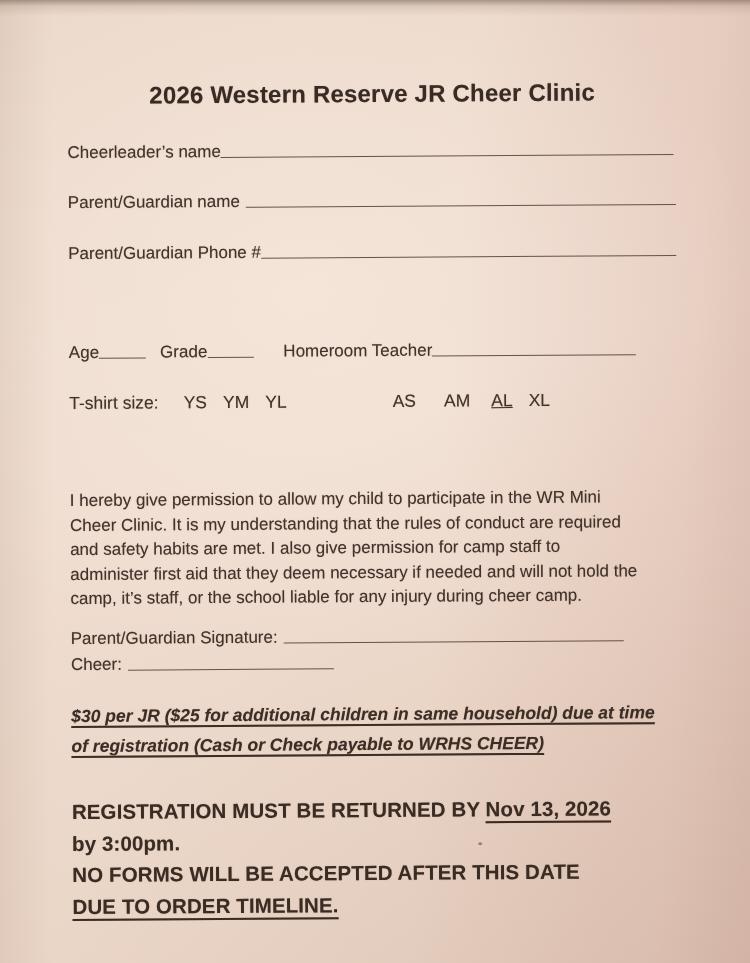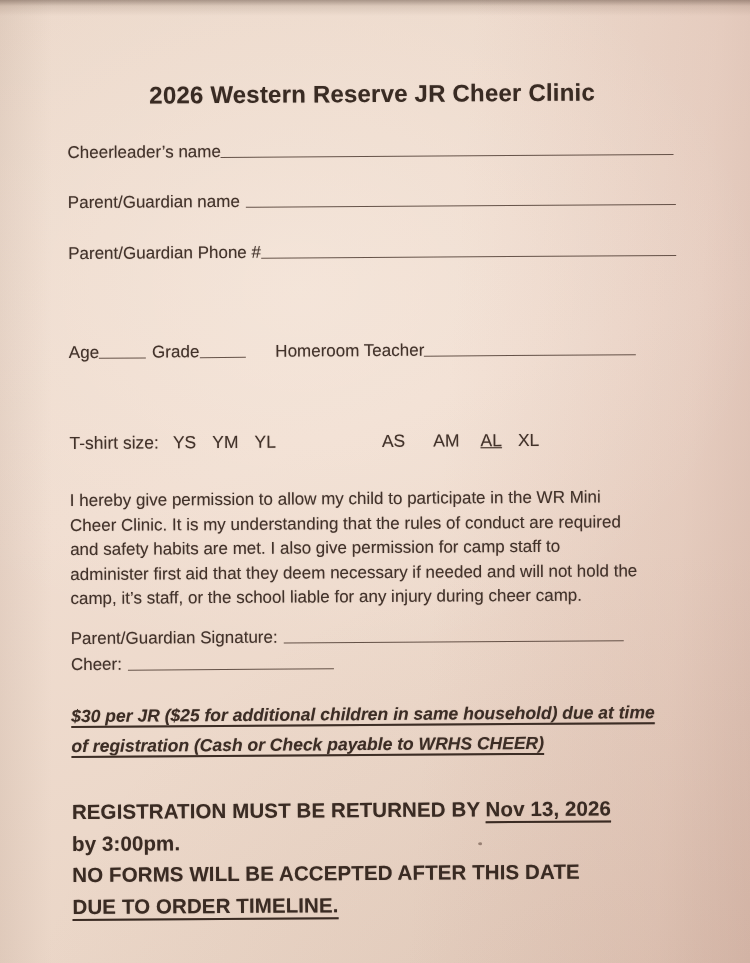--- a/index.html
+++ b/index.html
@@ -52,26 +52,26 @@
   .row-pname  { top: 191px; left: 70px; width: 608px; }
   .row-pphone { top: 242px; left: 70px; width: 608px; }
   .row-age    { top: 341px; left: 70px; width: 567px; }
   .row-shirt  { top: 391px; left: 70px; font-size: 17.5px; }
   .row-sign   { top: 627px; left: 70px; width: 553px; }
   .row-date   { top: 653px; left: 70px; width: 263px; }
 
   .gap6  { margin-left: 6px; }
   .blank-age   { width: 47px; }
   .blank-grade { width: 46px; }
-  .mL14 { margin-left: 6px; }
+  .mL14 { margin-left: 14px; }
   .mL30 { margin-left: 30px; text-align: center; }
 
-  .shirt-label { margin-right: 14px; }
+  .shirt-label { margin-right: 25px; }
   .sz { display: inline-block; }
-  .sz + .sz { margin-left: 16px; margin-top: 40px; }
+  .sz + .sz { margin-left: 16px; }
   .sz-gap-big { margin-left: 106px !important; }
   .sz-gap-28  { margin-left: 28px !important; text-align: right; }
   .sz-gap-21  { margin-left: 21px !important; text-decoration: underline; }
 
   .permission {
     position: absolute; top: 487px; left: 70px; width: 620px;
     font-size: 17px; line-height: 24.6px;
   }
   .fee {
     position: absolute; top: 699px; left: 70px; width: 640px;

